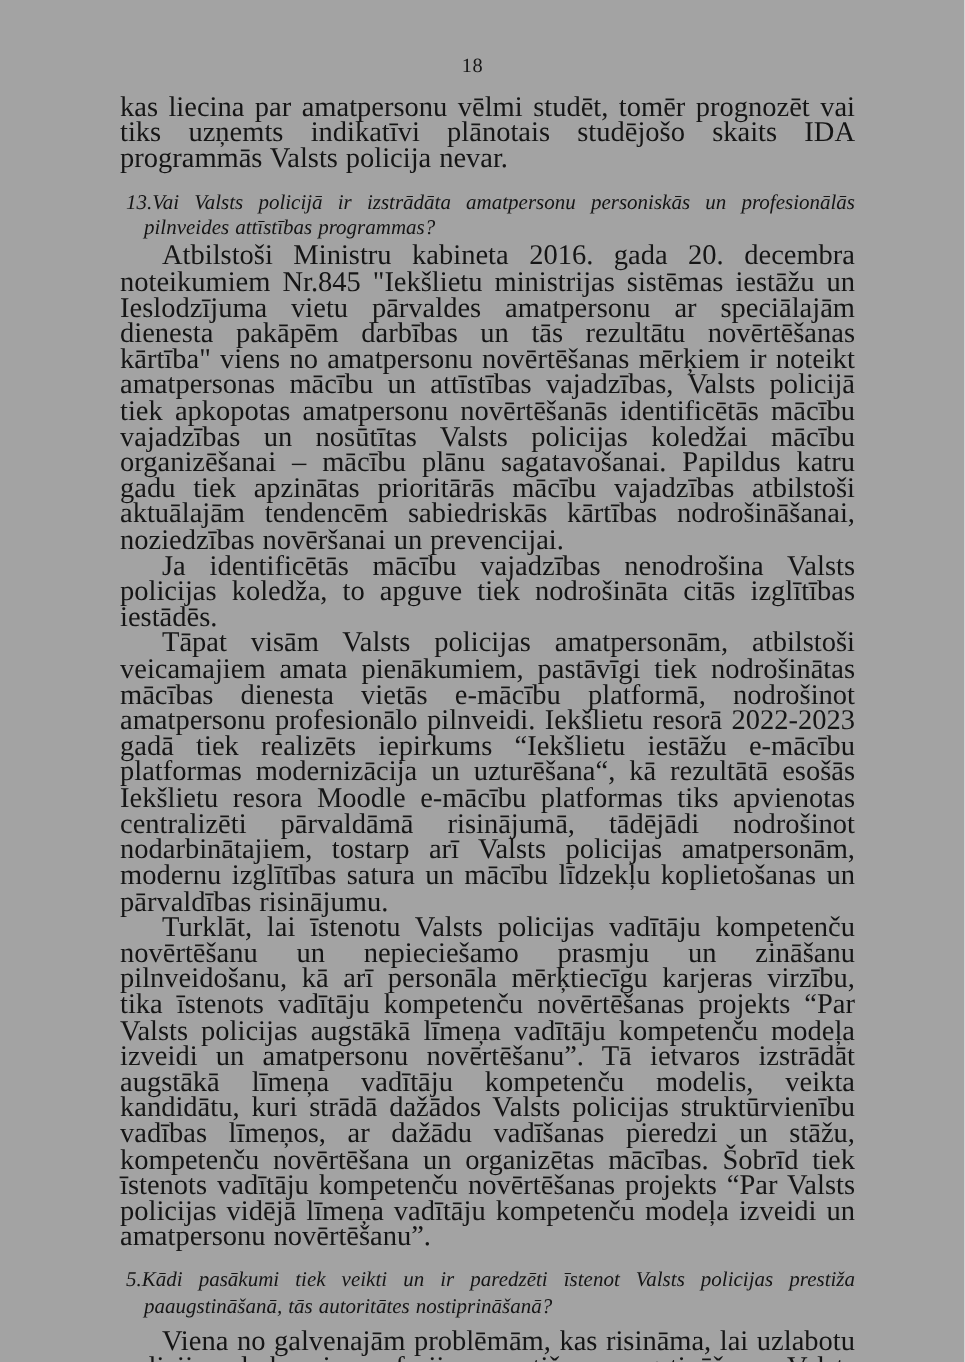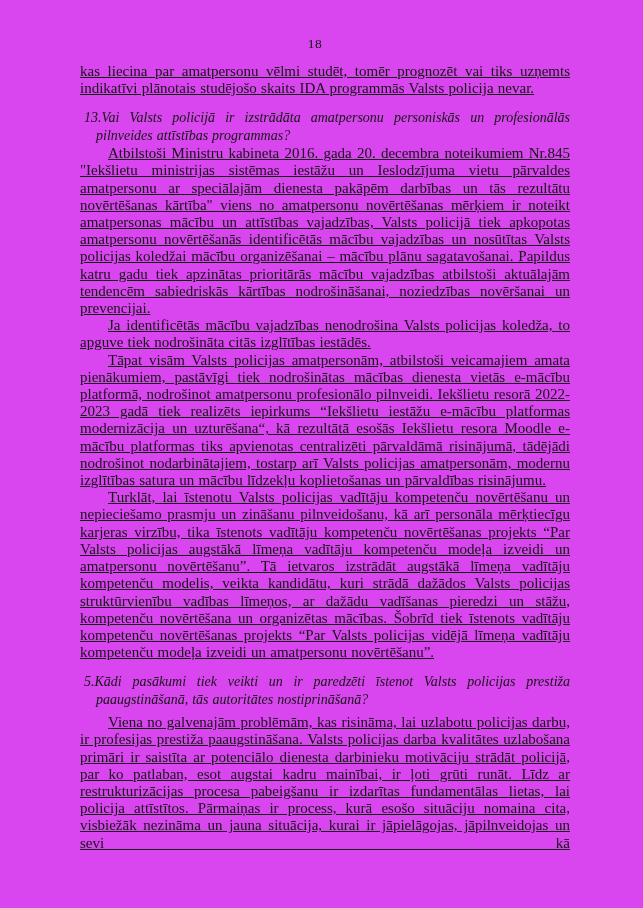--- a/index.html
+++ b/index.html
@@ -5,41 +5,40 @@
   html, body {
     margin: 0;
     padding: 0;
     background: #ffffff;
   }
   .page {
     position: relative;
     width: 643px;
     height: 908px;
     box-sizing: border-box;
-    background: #d946ef;
+    background: #a3a3a3;
     color: #151515;
     font-family: "Liberation Serif", "DejaVu Serif", serif;
     padding: 36px 73px 0 80px;
     overflow: hidden;
   }
   .page-number {
     text-align: center;
     font-size: 13.5px;
     line-height: 15px;
     margin: 0 20px 12px 0;
     letter-spacing: 0.5px;
   }
   .para {
-    font-size: 15px;
+    font-size: 19px;
     line-height: 17.2px;
     text-align: justify;
     margin: 0;
     text-indent: 28px;
     word-spacing: 0.5px;
-    text-decoration: underline;
   }
   .para.no-indent {
     text-indent: 0;
   }
   .para.justify-last {
     text-align-last: justify;
   }
   .q-heading {
     font-size: 14px;
     line-height: 17.4px;

